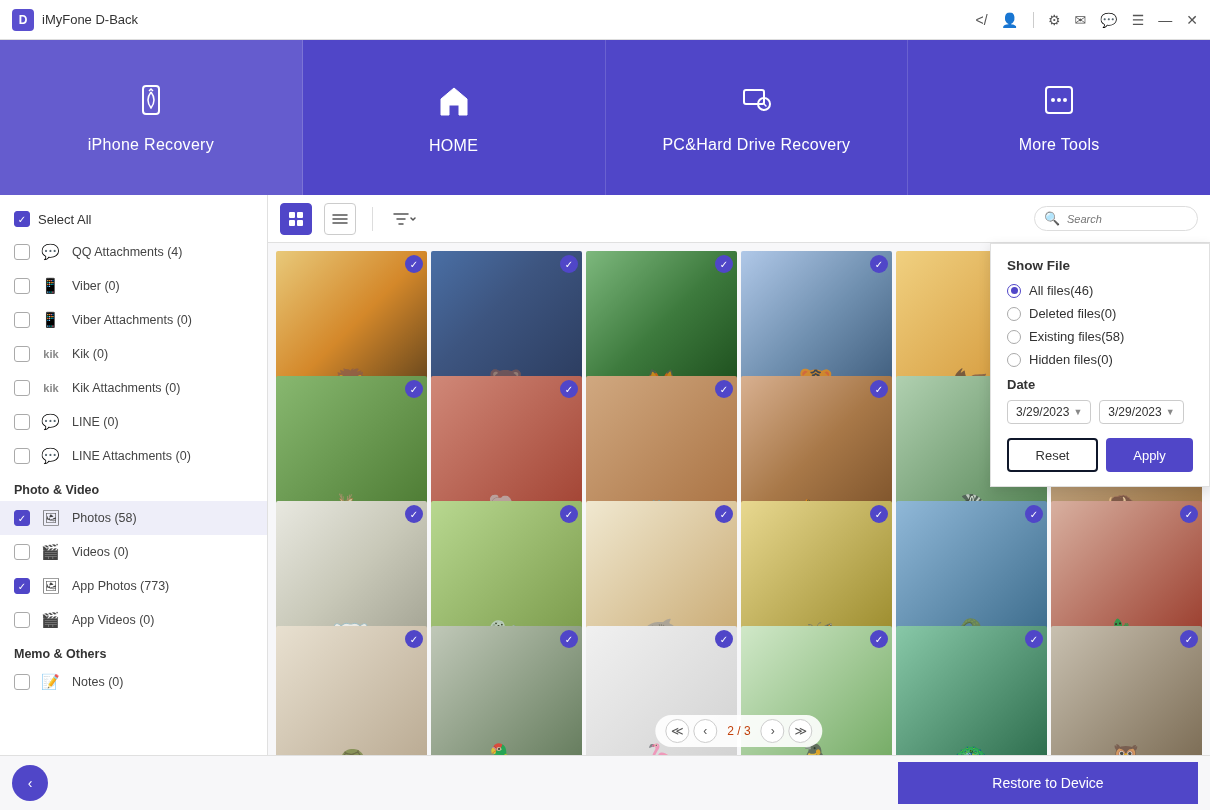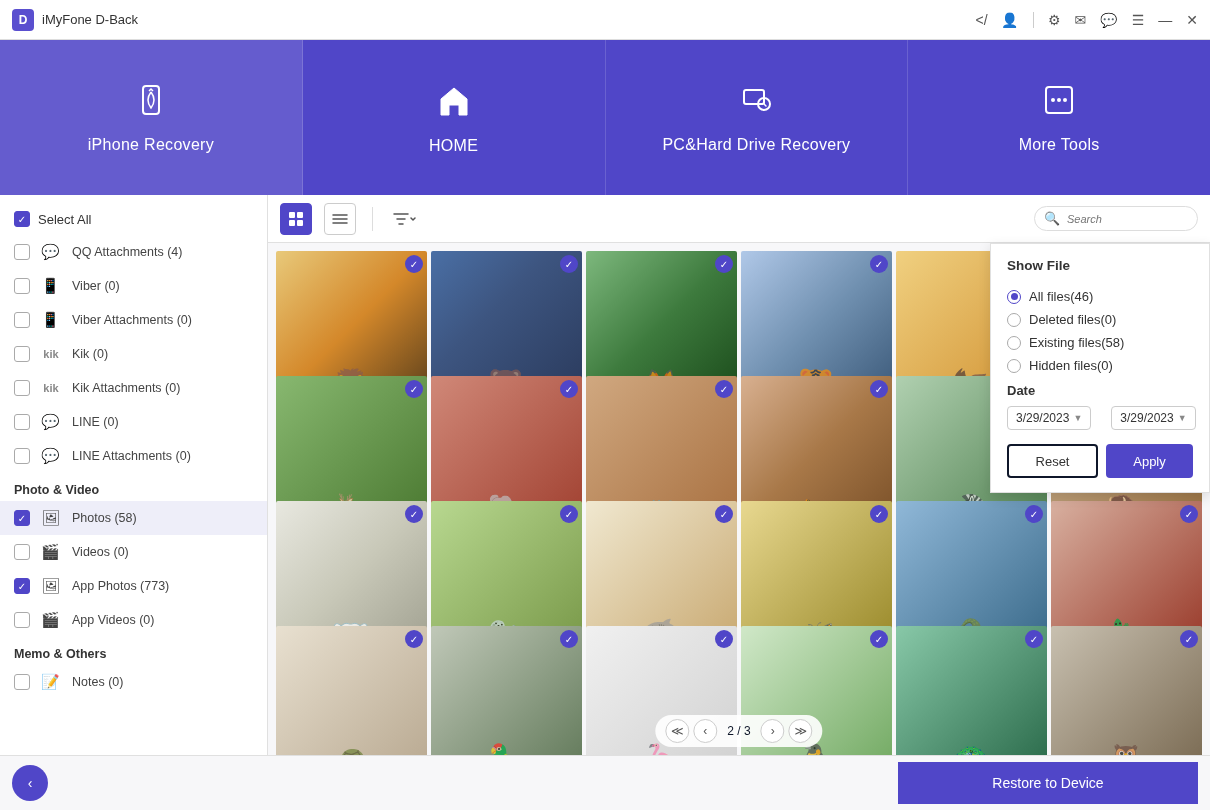--- a/index.html
+++ b/index.html
@@ -208,21 +208,21 @@
     }
     .page-btn {
       width: 24px; height: 24px;
       border: 1px solid #ccc;
       border-radius: 50%;
       display: flex; align-items: center; justify-content: center;
       cursor: pointer;
       font-size: 12px; color: #555;
       background: #fff;
     }
-    .page-info { font-size: 12px; color: #0f172a; padding: 0 6px; }
+    .page-info { font-size: 12px; color: #c2410c; padding: 0 6px; }
 
     
     .bottom-bar {
       height: 55px;
       background: #f7f7f9;
       border-top: 1px solid #e0e0e0;
       display: flex;
       align-items: center;
       padding: 0 12px;
       gap: 0;
@@ -262,21 +262,21 @@
       background: #fff;
       border: 1px solid #e0e0e0;
       box-shadow: 0 4px 12px rgba(0,0,0,0.12);
       z-index: 100;
       padding: 14px 16px;
     }
     .filter-dropdown .fd-title {
       font-size: 13.5px;
       font-weight: 600;
       color: #333;
-      margin-bottom: 16px;
+      margin-bottom: 10px;
     }
     .radio-row {
       display: flex;
       align-items: center;
       gap: 8px;
       margin-bottom: 8px;
       font-size: 13px;
       color: #333;
       cursor: pointer;
     }
@@ -288,21 +288,21 @@
       flex-shrink: 0;
     }
     .radio-circle.selected { border-color: #5046c8; }
     .radio-circle.selected::after {
       content: '';
       width: 7px; height: 7px;
       background: #5046c8;
       border-radius: 50%;
     }
     .fd-date-label { font-size: 13px; font-weight: 600; color: #333; margin: 10px 0 8px; }
-    .date-row { display: flex; gap: 20px; align-items: center; }
+    .date-row { display: flex; gap: 8px; align-items: center; }
     .date-input {
       border: 1px solid #ccc;
       border-radius: 4px;
       padding: 4px 8px;
       font-size: 12px;
       color: #333;
       display: flex; align-items: center; gap: 4px;
       cursor: pointer;
       background: #fff;
     }

